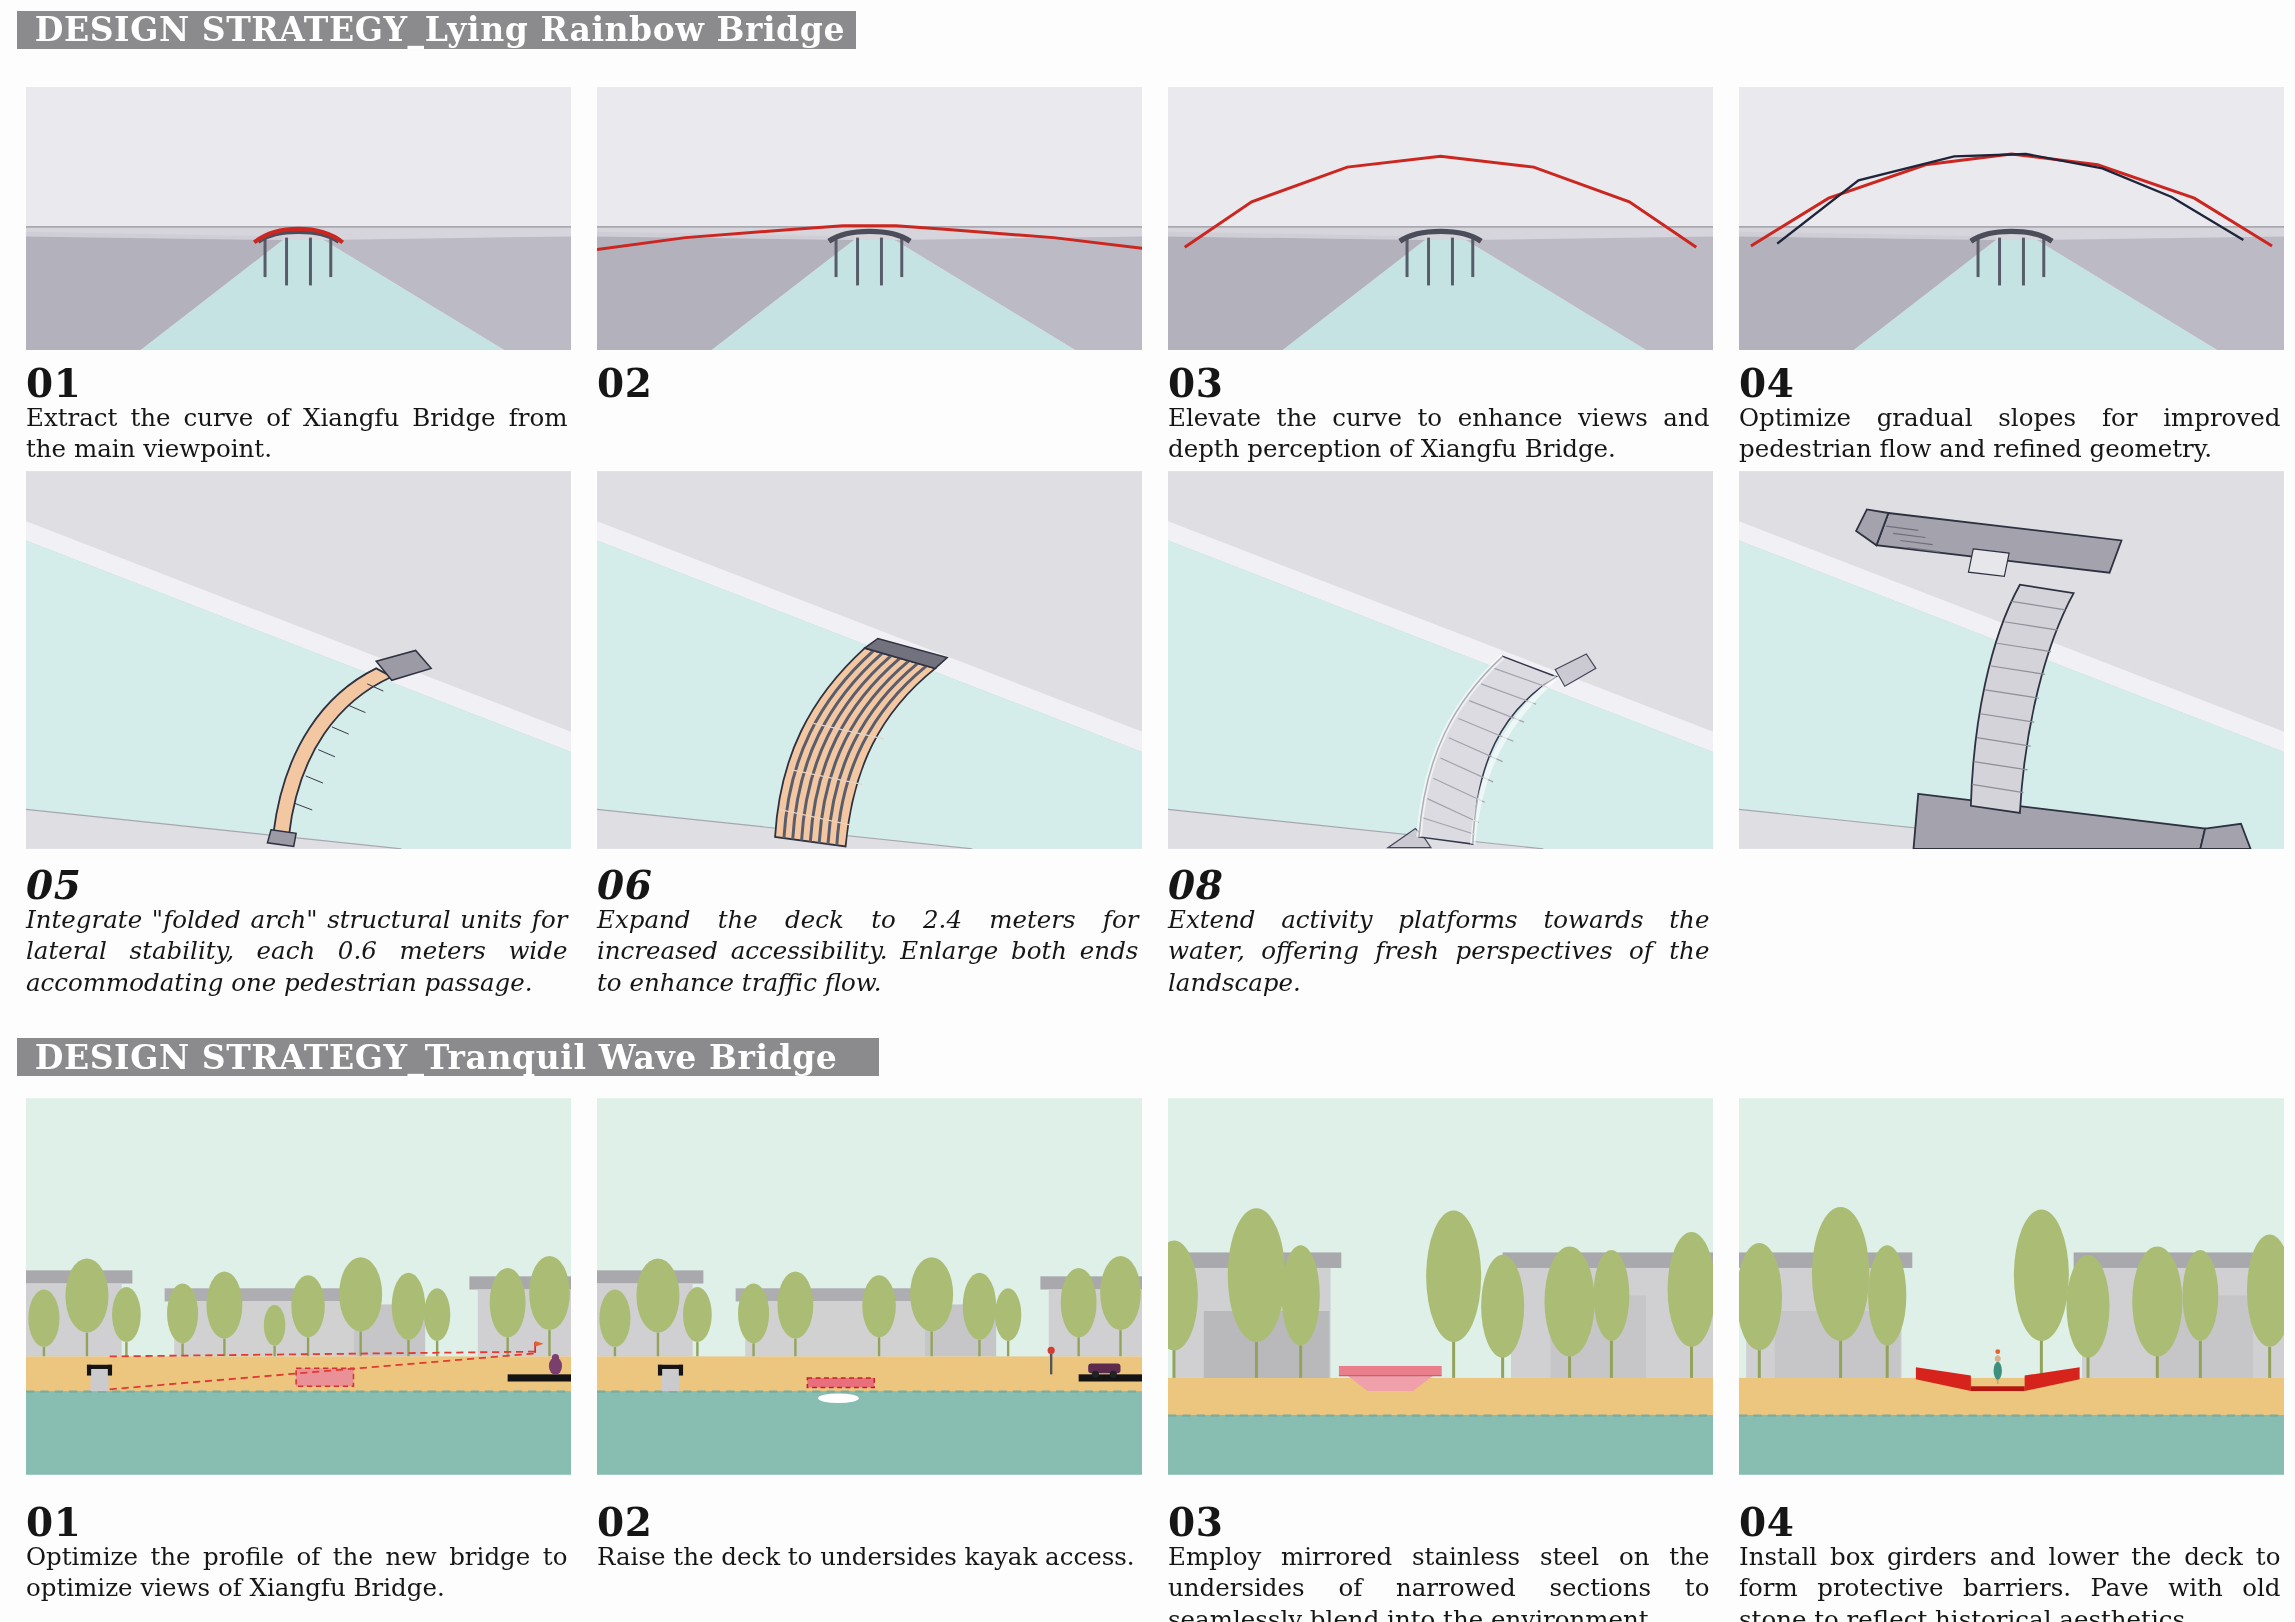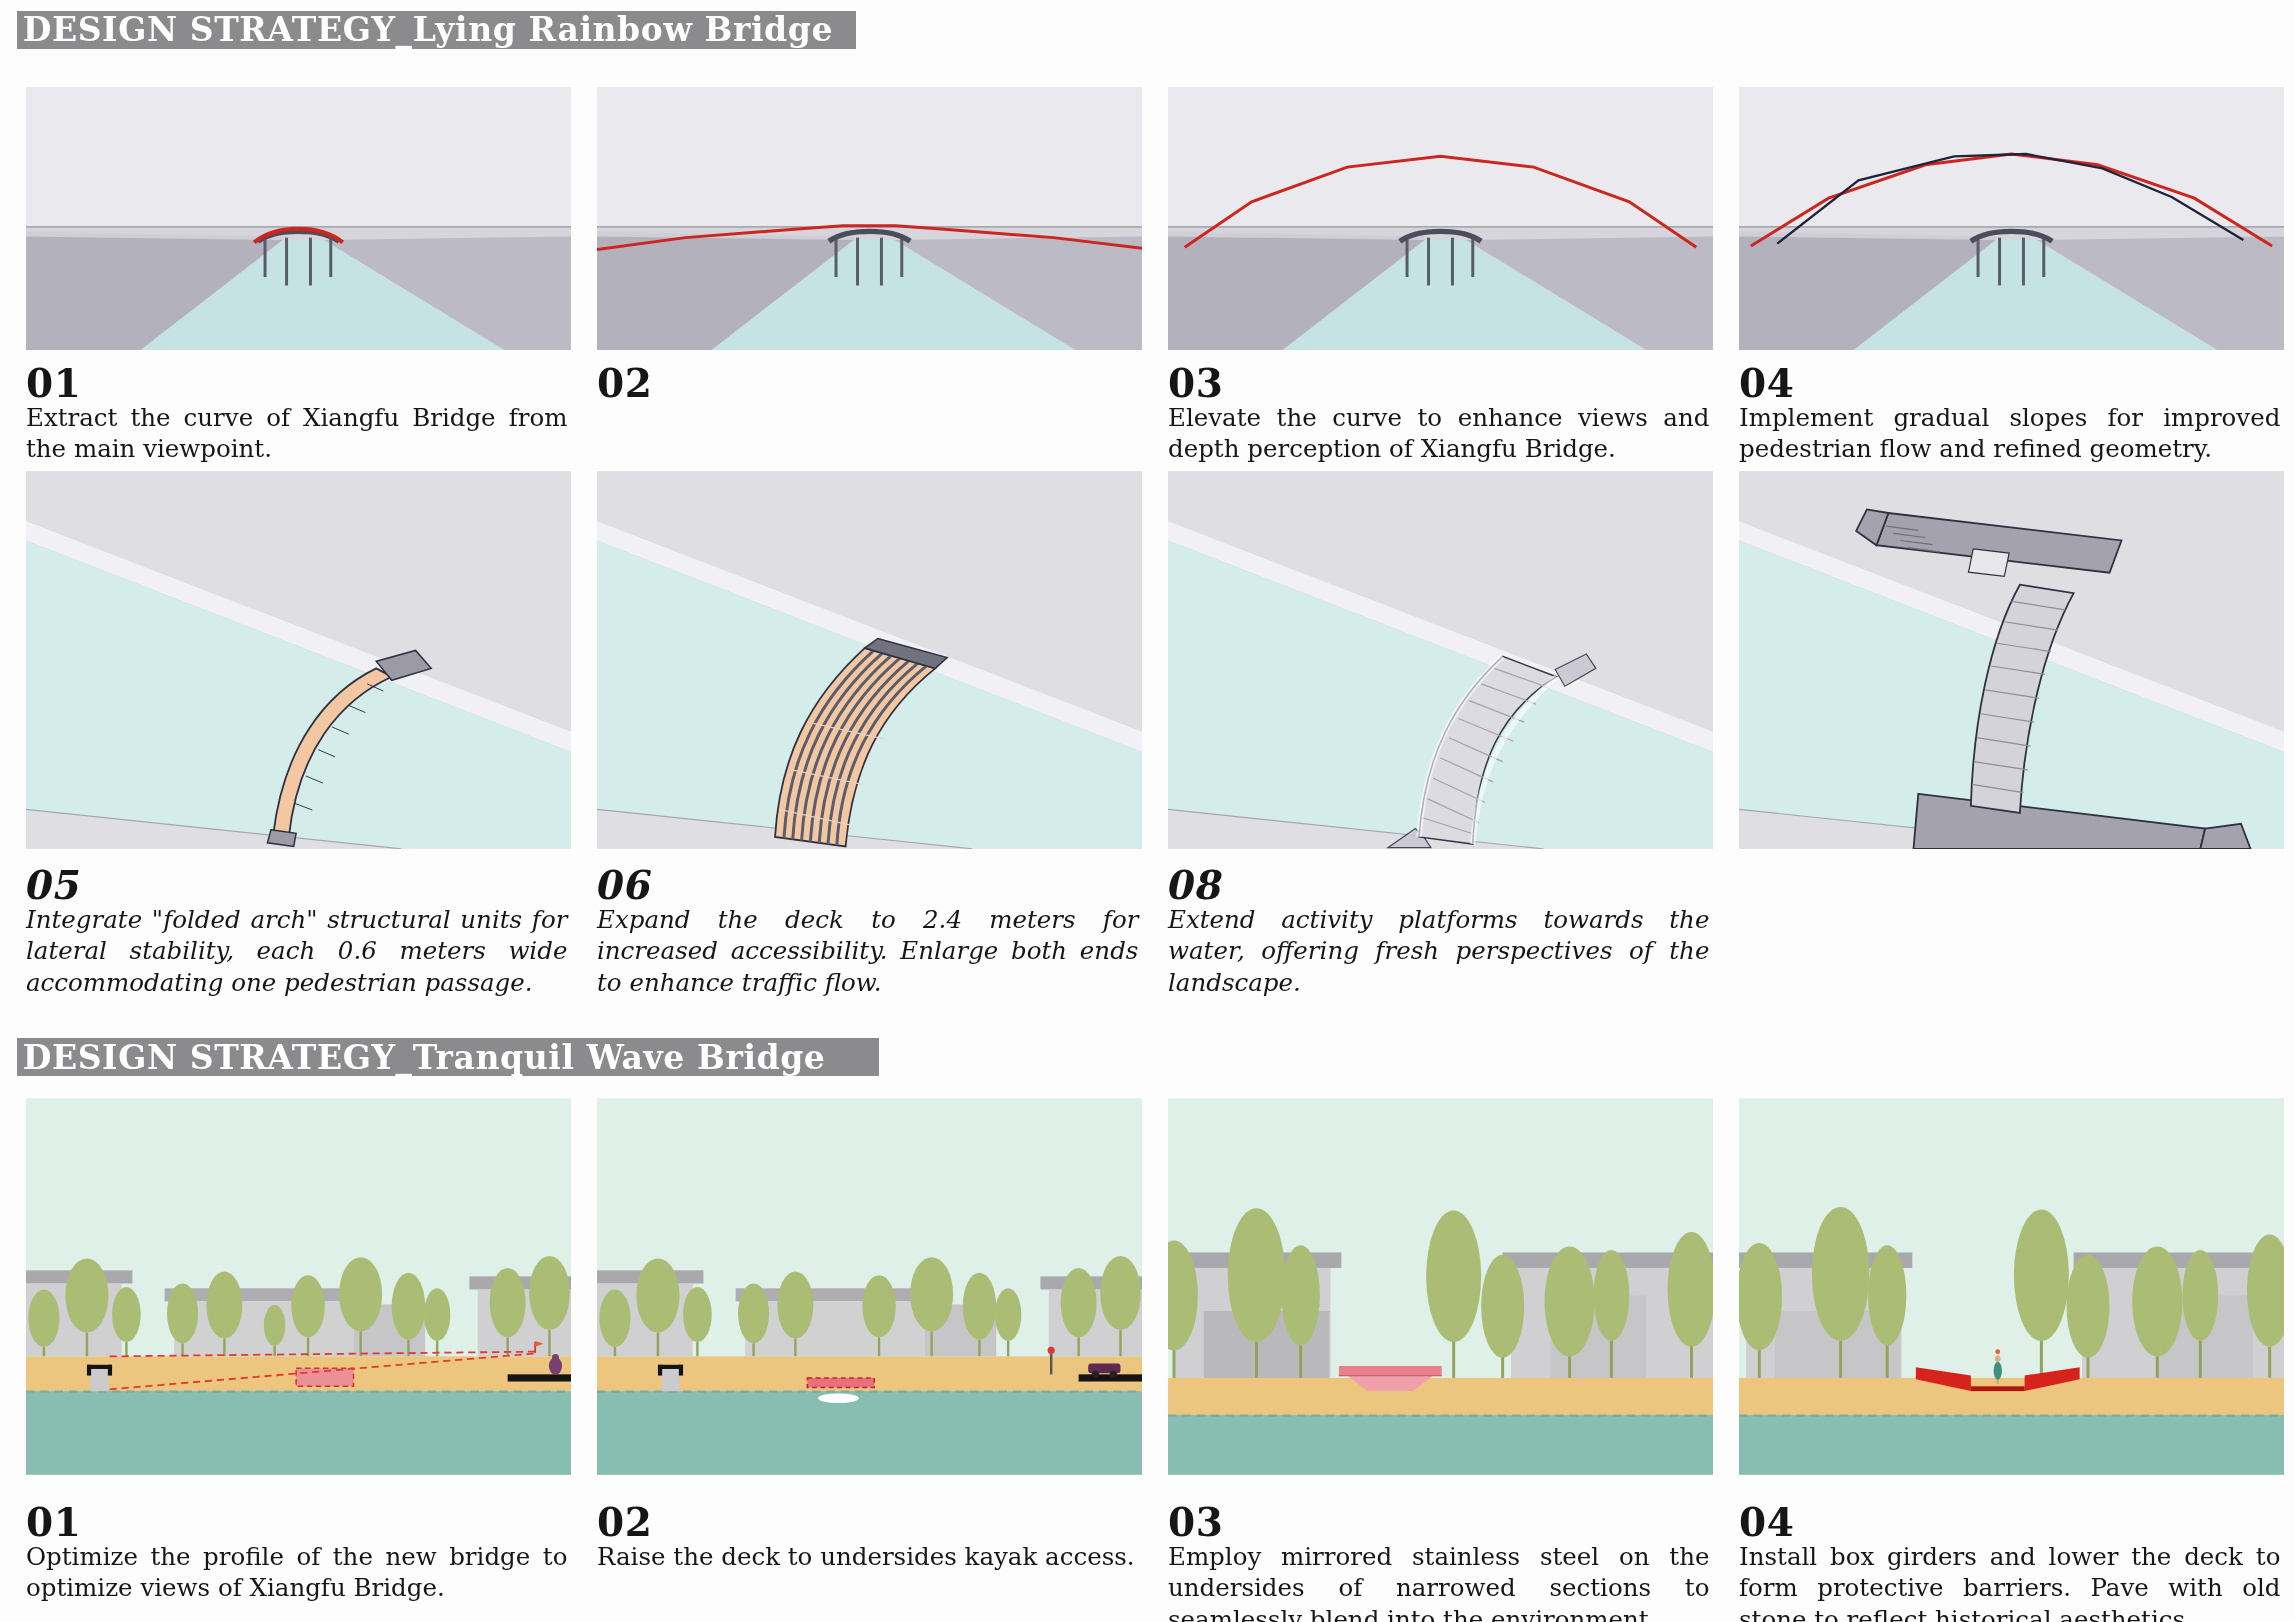--- a/index.html
+++ b/index.html
@@ -1,19 +1,19 @@
 <!DOCTYPE html>
 <html style="font-size:9.6px"><head>
 <meta charset="utf-8">
 <style>
   html,body{margin:0;padding:0;background:#ffffff;}
   #board{position:relative;width:2295px;height:1623px;background:#fdfdfd;overflow:hidden;
          font-family:"DejaVu Serif", serif;color:#161616;}
   .titlebar{position:absolute;left:16.7px;height:38px;background:#8b8b8d;display:flex;align-items:center;}
-  .titlebar span{color:#ffffff;font-size:33px;font-weight:700;letter-spacing:0.6px;padding-left:6px;white-space:nowrap;}
+  .titlebar span{color:#ffffff;font-size:33px;font-weight:700;letter-spacing:0.6px;padding-left:18px;white-space:nowrap;}
   .row{position:absolute;left:26px;display:flex;gap:26px;}
   .panel{width:545px;flex:0 0 545px;}
   .panel svg{display:block;}
   .caption{display:flex;align-items:flex-start;flex-direction:column;}
   .cap-num{width:67px;font-size:39px;font-weight:700;line-height:0.95;letter-spacing:0.6px;}
   .cap-text{flex:1;font-size:24.5px;line-height:1.28;text-align:justify;text-align-last:left;padding-right:3.6px;}
 </style>
 </head>
 <body>
 
@@ -118,21 +118,21 @@
     </div>
     <div class="panel caption">
       <div class="cap-num">02</div>
     </div>
     <div class="panel caption">
       <div class="cap-num">03</div>
       <div class="cap-text">Elevate the curve to enhance views and depth perception of Xiangfu Bridge.</div>
     </div>
     <div class="panel caption">
       <div class="cap-num">04</div>
-      <div class="cap-text">Implement gradual slopes for improved pedestrian flow and refined geometry.</div>
+      <div class="cap-text">Optimize gradual slopes for improved pedestrian flow and refined geometry.</div>
     </div>
   </div>
 
   <div class="row" style="top:471px;">
 
     <div class="panel">
       <svg width="545" height="378" viewBox="0 0 912 632">
         <rect x="0" y="0" width="912" height="632" fill="#e7e6ea"></rect>
         <polygon points="0,0 912,0 912,436 0,84" fill="#dfdee3"></polygon>
         <polygon points="0,84 912,436 912,470 0,116" fill="#f1f0f4"></polygon>

